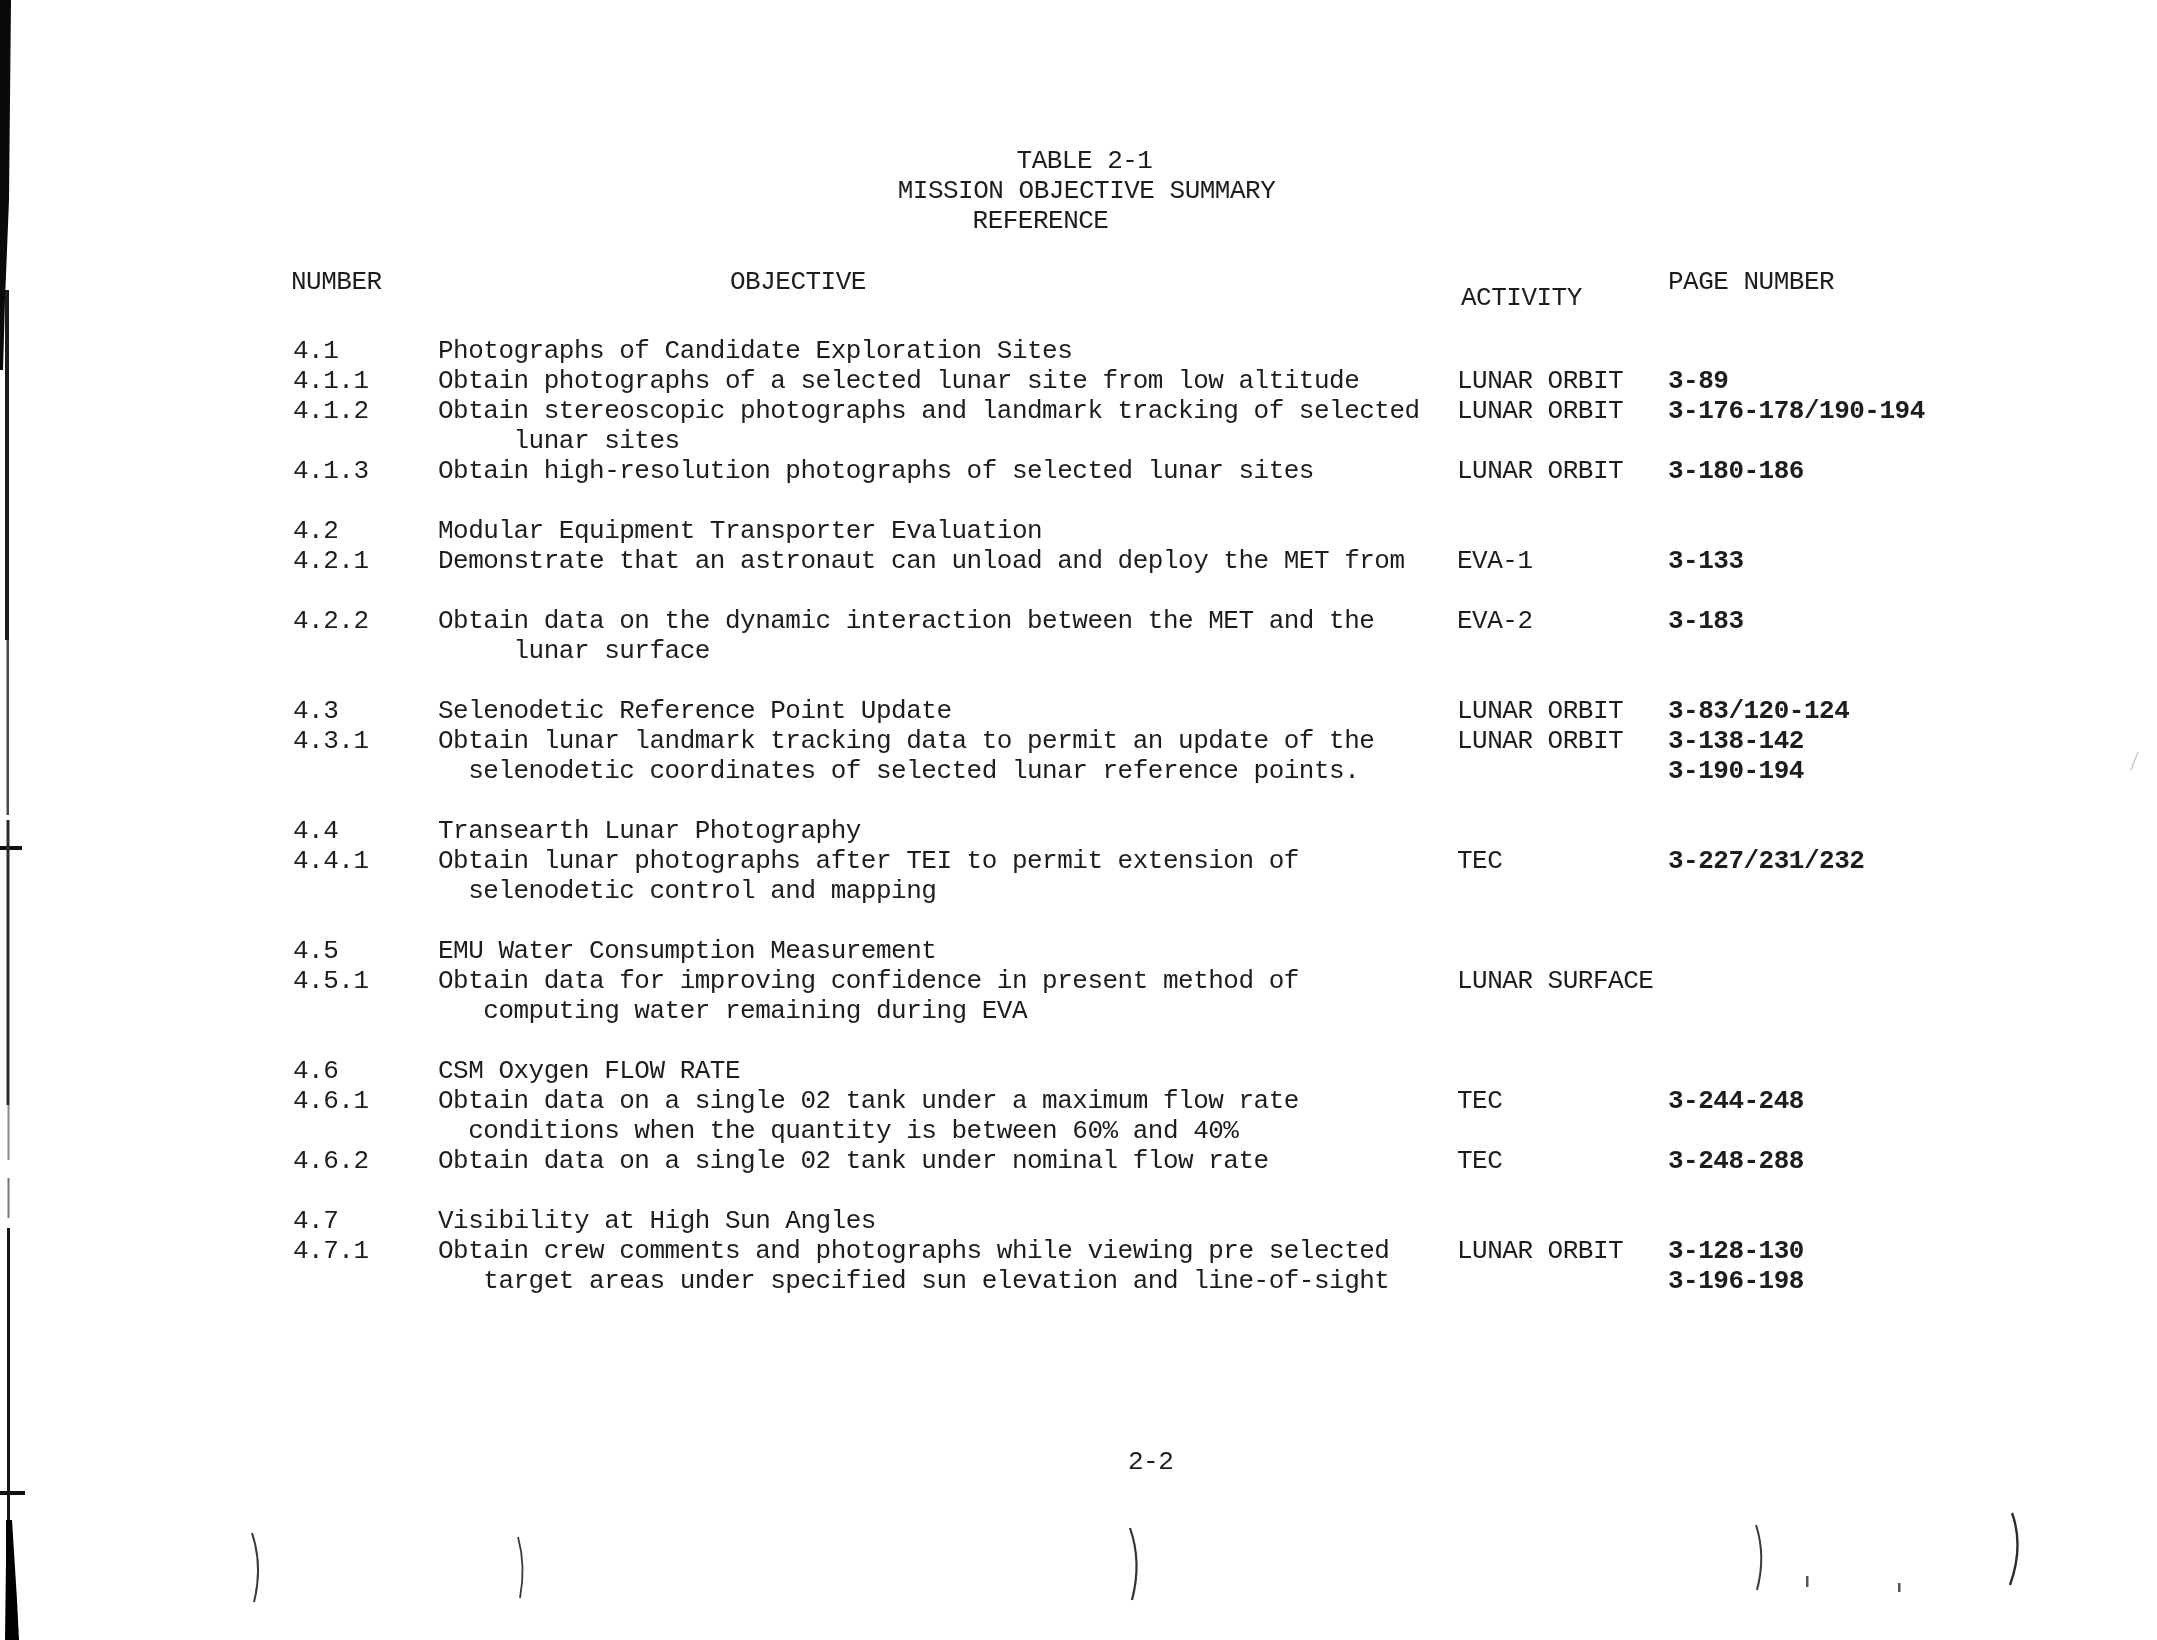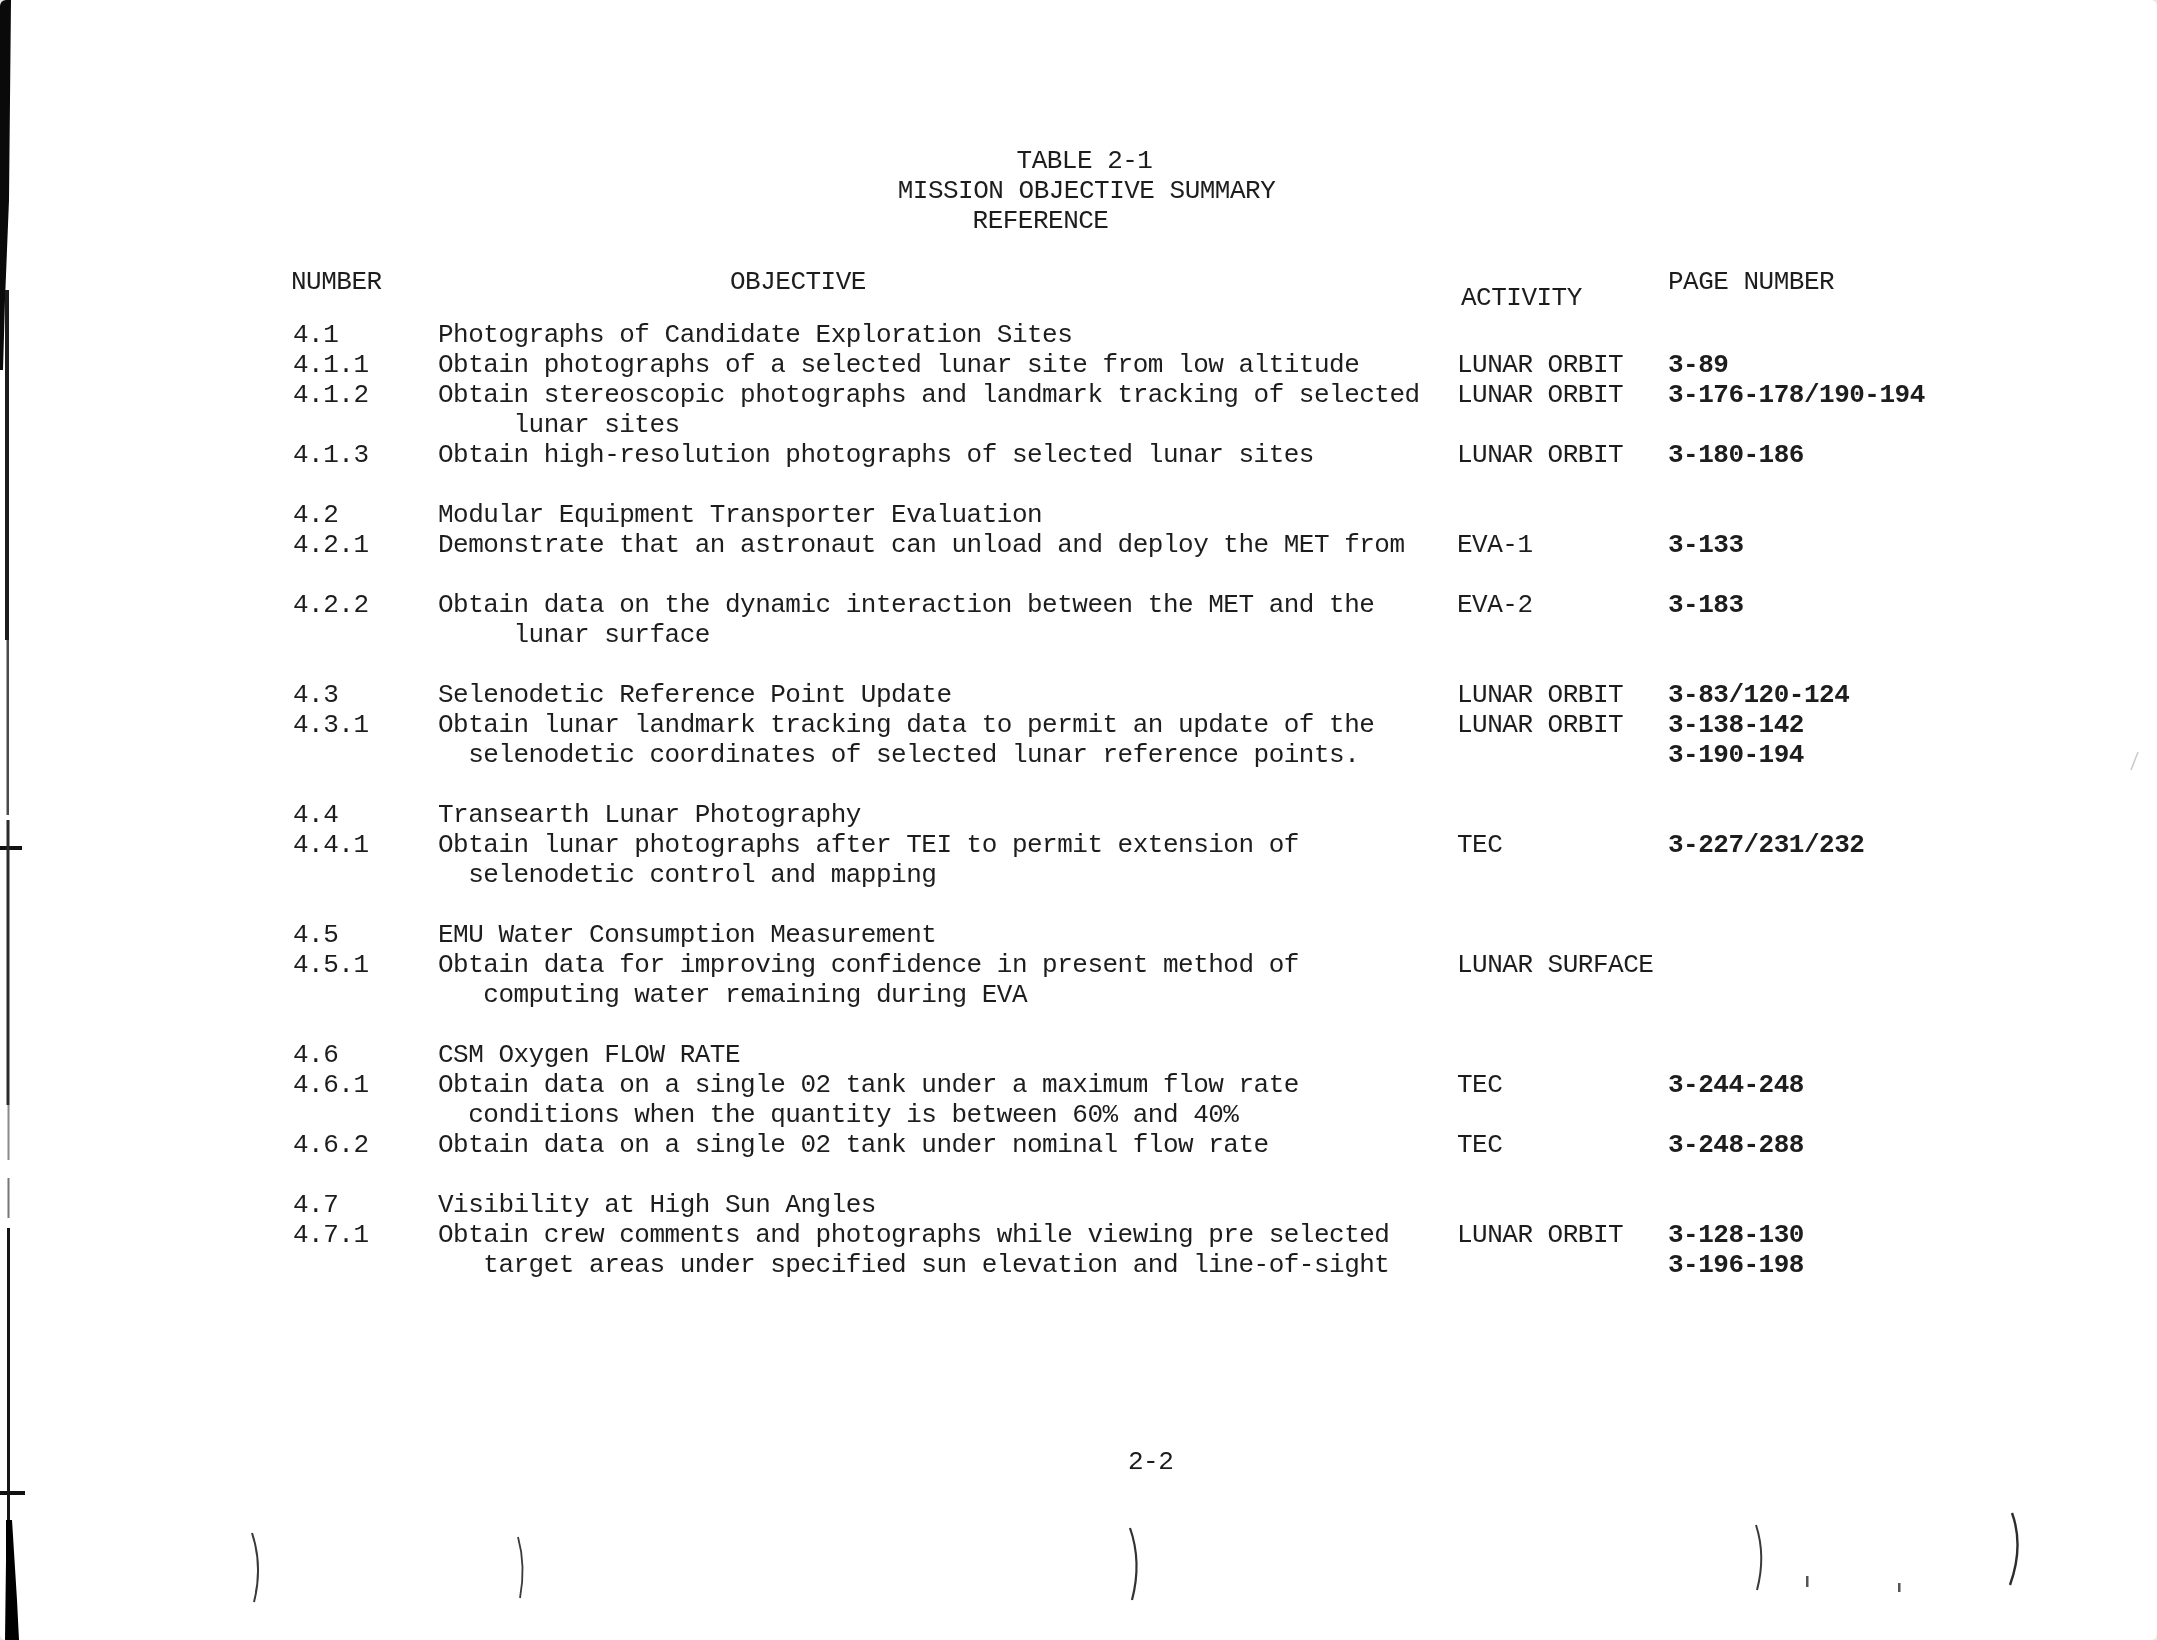--- a/index.html
+++ b/index.html
@@ -6,36 +6,35 @@
   .page {
     position:relative;
     width:2157px; height:1640px;
     background:#ffffff;
     overflow:hidden;
     font-family:"Liberation Mono","DejaVu Sans Mono",monospace;
     font-size:26px;
     letter-spacing:-0.5px;
     line-height:30px;
     color:#1d1d1d;
-    border-radius:6px;
   }
   .title-block { position:absolute; top:146px; left:0; width:2157px; text-align:center; }
   .title-block div { height:30px; }
   .t-line-1 { transform:translateX(6px); }
   .t-line-2 { transform:translateX(8px); }
   .t-line-3 { transform:translateX(-38px); }
 
   .col-headers { position:absolute; top:267px; left:0; width:2157px; height:30px; }
   .col-headers span { position:absolute; white-space:pre; }
   .h-number    { left:291px; }
   .h-objective { left:730px; }
   .h-activity  { left:1461px;margin-top:16px; }
   .h-page      { left:1668px; }
 
-  .tbody { position:absolute; top:320px; left:293px; width:1864px; }
+  .tbody { position:absolute; top:336px; left:293px; width:1864px; }
   .row { display:flex; height:30px; }
   .row span { display:block; white-space:pre; overflow:visible; }
   .c-num  { width:145px;  flex:0 0 145px; }
   .c-obj  { width:1019px; flex:0 0 1019px; }
   .c-act  { width:211px;  flex:0 0 211px; }
   .c-page { flex:1 1 auto;font-weight:bold; }
 
   .page-footer { position:absolute; top:1447px; left:1128px; white-space:pre; }
 
   .artifacts { position:absolute; top:0; left:0; pointer-events:none; }

